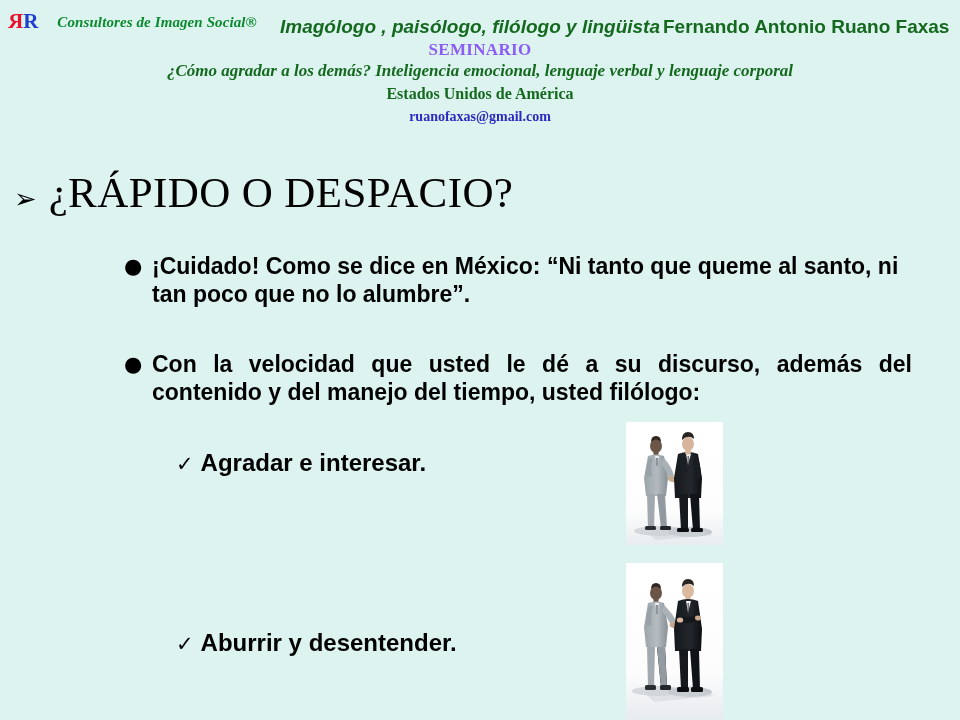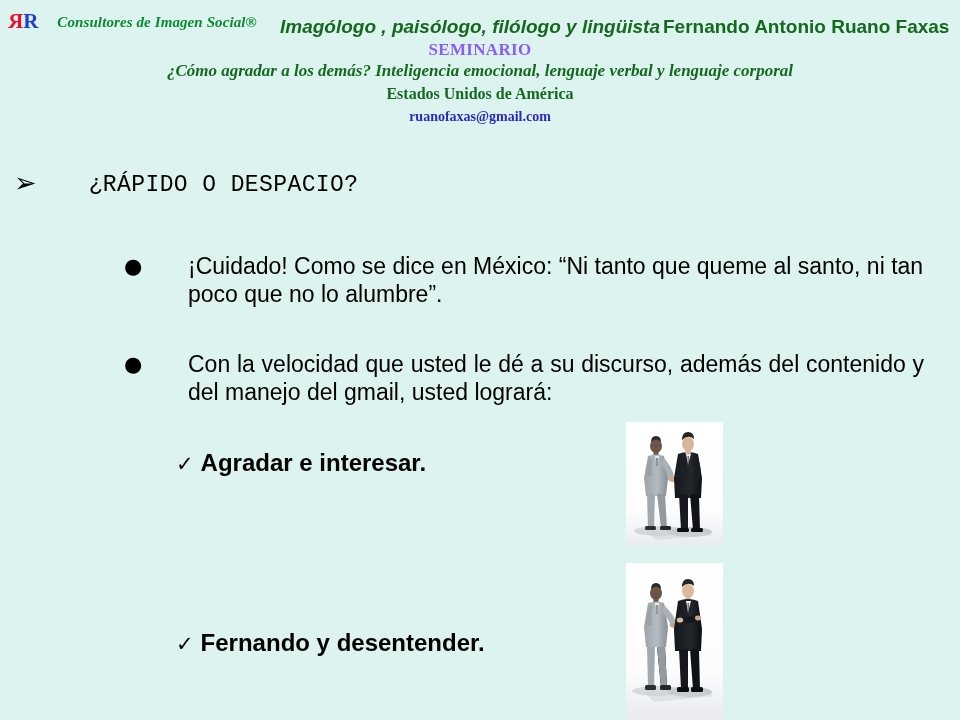--- a/index.html
+++ b/index.html
@@ -148,49 +148,47 @@
   .heading .arrow-bullet {
     font-family: "DejaVu Sans", sans-serif;
     font-size: 27px;
     color: #000;
     line-height: 1;
     margin-right: 12px;
     position: relative;
     top: 1px;
   }
   .heading .heading-text {
-    font-family: Liberation Mono, monospace;
-    font-size: 23px;
+    font-family: Liberation Serif, serif;
+    font-size: 43px;
     color: #000;
     letter-spacing: 0.4px;
-    margin-left: 40px;
   }
 
   
   .bullet {
     position: absolute;
     display: flex;
     align-items: flex-start;
   }
   .bullet .dot {
     font-family: "DejaVu Sans", sans-serif;
     font-size: 21px;
     line-height: 28px;
     color: #000;
     width: 28px;
     flex: 0 0 28px;
     text-align: left;
   }
   .bullet .btext {
     font-family: "Liberation Sans", sans-serif;
-    font-weight: normal;
+    font-weight: bold;
     font-size: 23px;
     line-height: 28px;
     color: #000;
-    margin-left: 36px;
   }
 
   #bullet-1 { left: 124px; top: 252px; width: 800px; }
   #bullet-1 .btext { width: 770px; }
 
   #bullet-2 { left: 124px; top: 350px; width: 800px; }
   #bullet-2 .btext { width: 760px; text-align: justify; }
 
   
   .check-item {
@@ -255,31 +253,31 @@
     <span class="heading-text">¿RÁPIDO  O  DESPACIO?</span>
   </div>
 
   <div class="bullet" id="bullet-1">
     <span class="dot">●</span>
     <span class="btext">¡Cuidado! Como se dice en México: “Ni tanto que queme al santo, ni tan poco que no lo alumbre”.</span>
   </div>
 
   <div class="bullet" id="bullet-2">
     <span class="dot">●</span>
-    <span class="btext">Con la velocidad que usted le dé a su discurso, además del contenido y del manejo del gmail, usted logrará:</span>
+    <span class="btext">Con la velocidad que usted le dé a su discurso, además del contenido y del manejo del tiempo, usted filólogo:</span>
   </div>
 
   <div class="check-item" id="check-1">
     <span class="tick">✓</span>
     <span class="ctext">Agradar e interesar.</span>
   </div>
 
   <div class="check-item" id="check-2">
     <span class="tick">✓</span>
-    <span class="ctext">Fernando y desentender.</span>
+    <span class="ctext">Aburrir y desentender.</span>
   </div>
 
   <div class="photo" id="photo-1">
     <svg viewBox="0 0 97 123" preserveAspectRatio="none">
       <defs>
         <linearGradient id="bg1" x1="0" y1="0" x2="0" y2="1">
           <stop offset="0%" stop-color="#ffffff"></stop>
           <stop offset="72%" stop-color="#fdfdfd"></stop>
           <stop offset="100%" stop-color="#e9ecef"></stop>
         </linearGradient>

